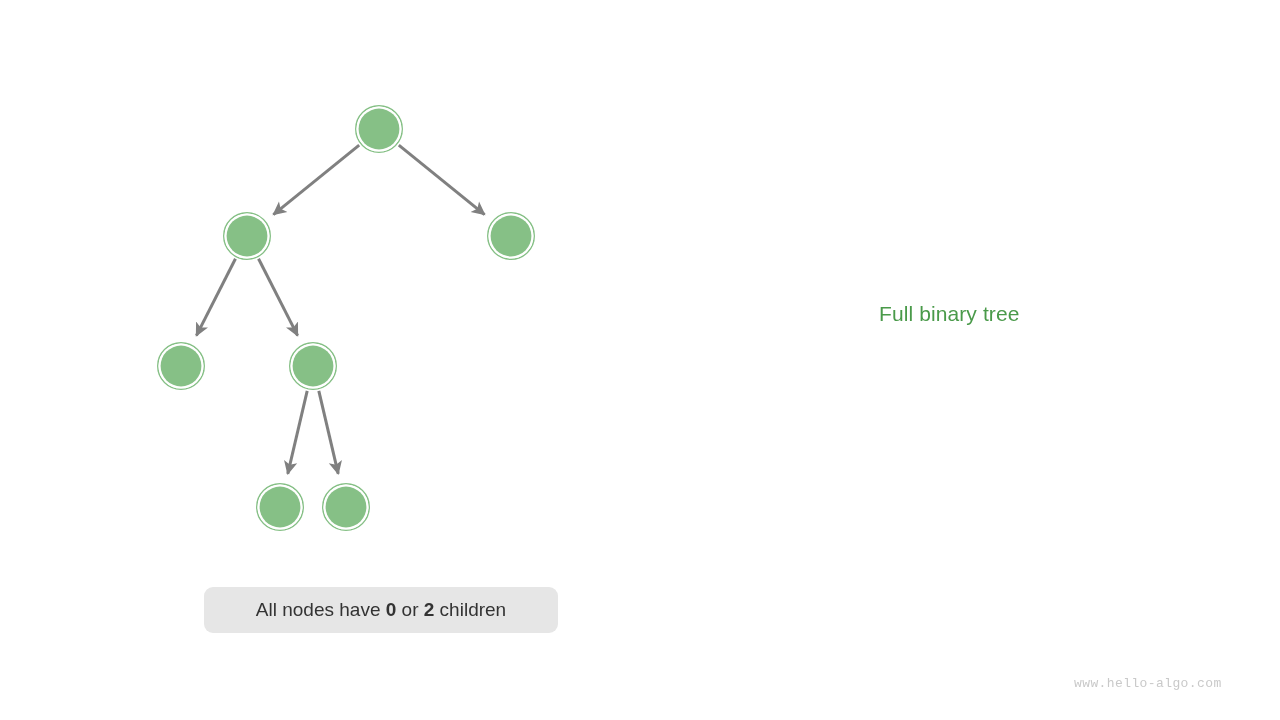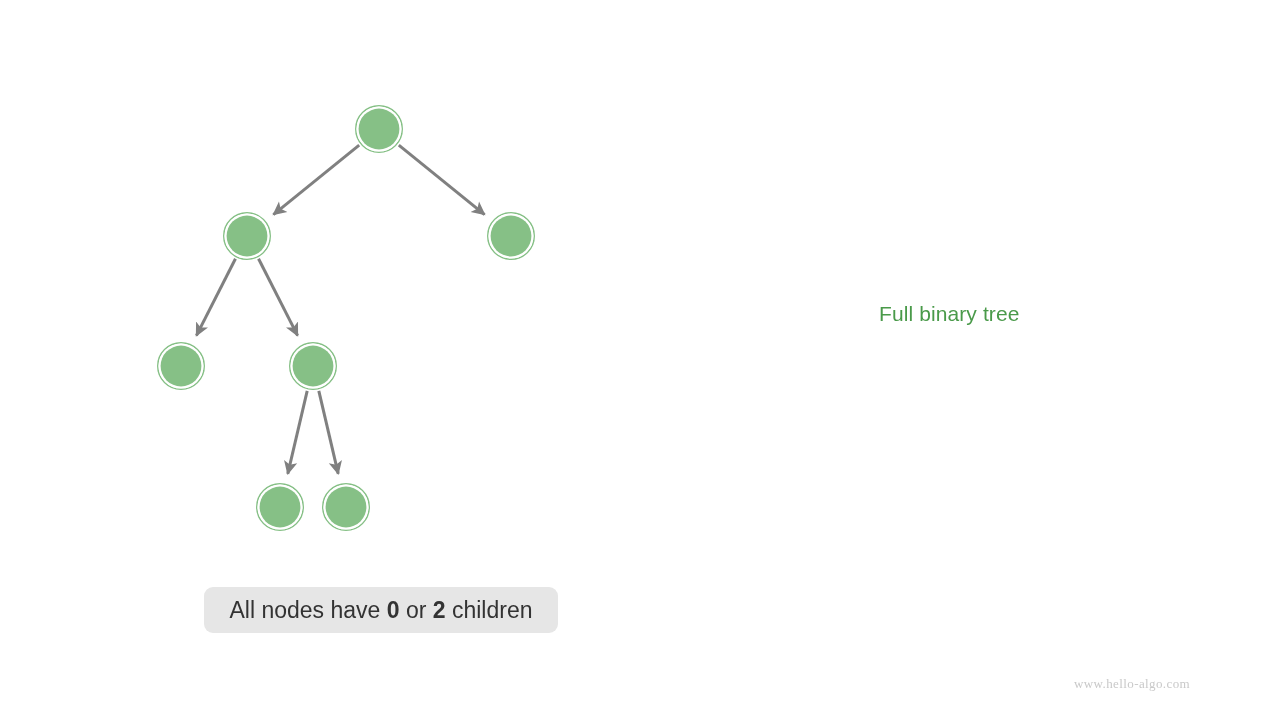--- a/index.html
+++ b/index.html
@@ -48,34 +48,34 @@
     top: 587px;
     width: 354px;
     height: 46px;
     background: #e6e6e6;
     border-radius: 9px;
     display: flex;
     align-items: center;
     justify-content: center;
   }
   #caption-text {
-    font-size: 23px;
+    font-size: 19px;
     color: #333333;
     white-space: nowrap;
   }
   #caption-text b {
     font-weight: bold;
   }
 
   
   #watermark {
     position: absolute;
     left: 1074px;
     top: 676px;
-    font-family: Liberation Serif, serif;
+    font-family: Liberation Mono, monospace;
     font-size: 13px;
     color: #c9c9c9;
     letter-spacing: 0.4px;
     white-space: nowrap;
   }
 </style>
 </head>
 <body>
 
 <div id="stage">

